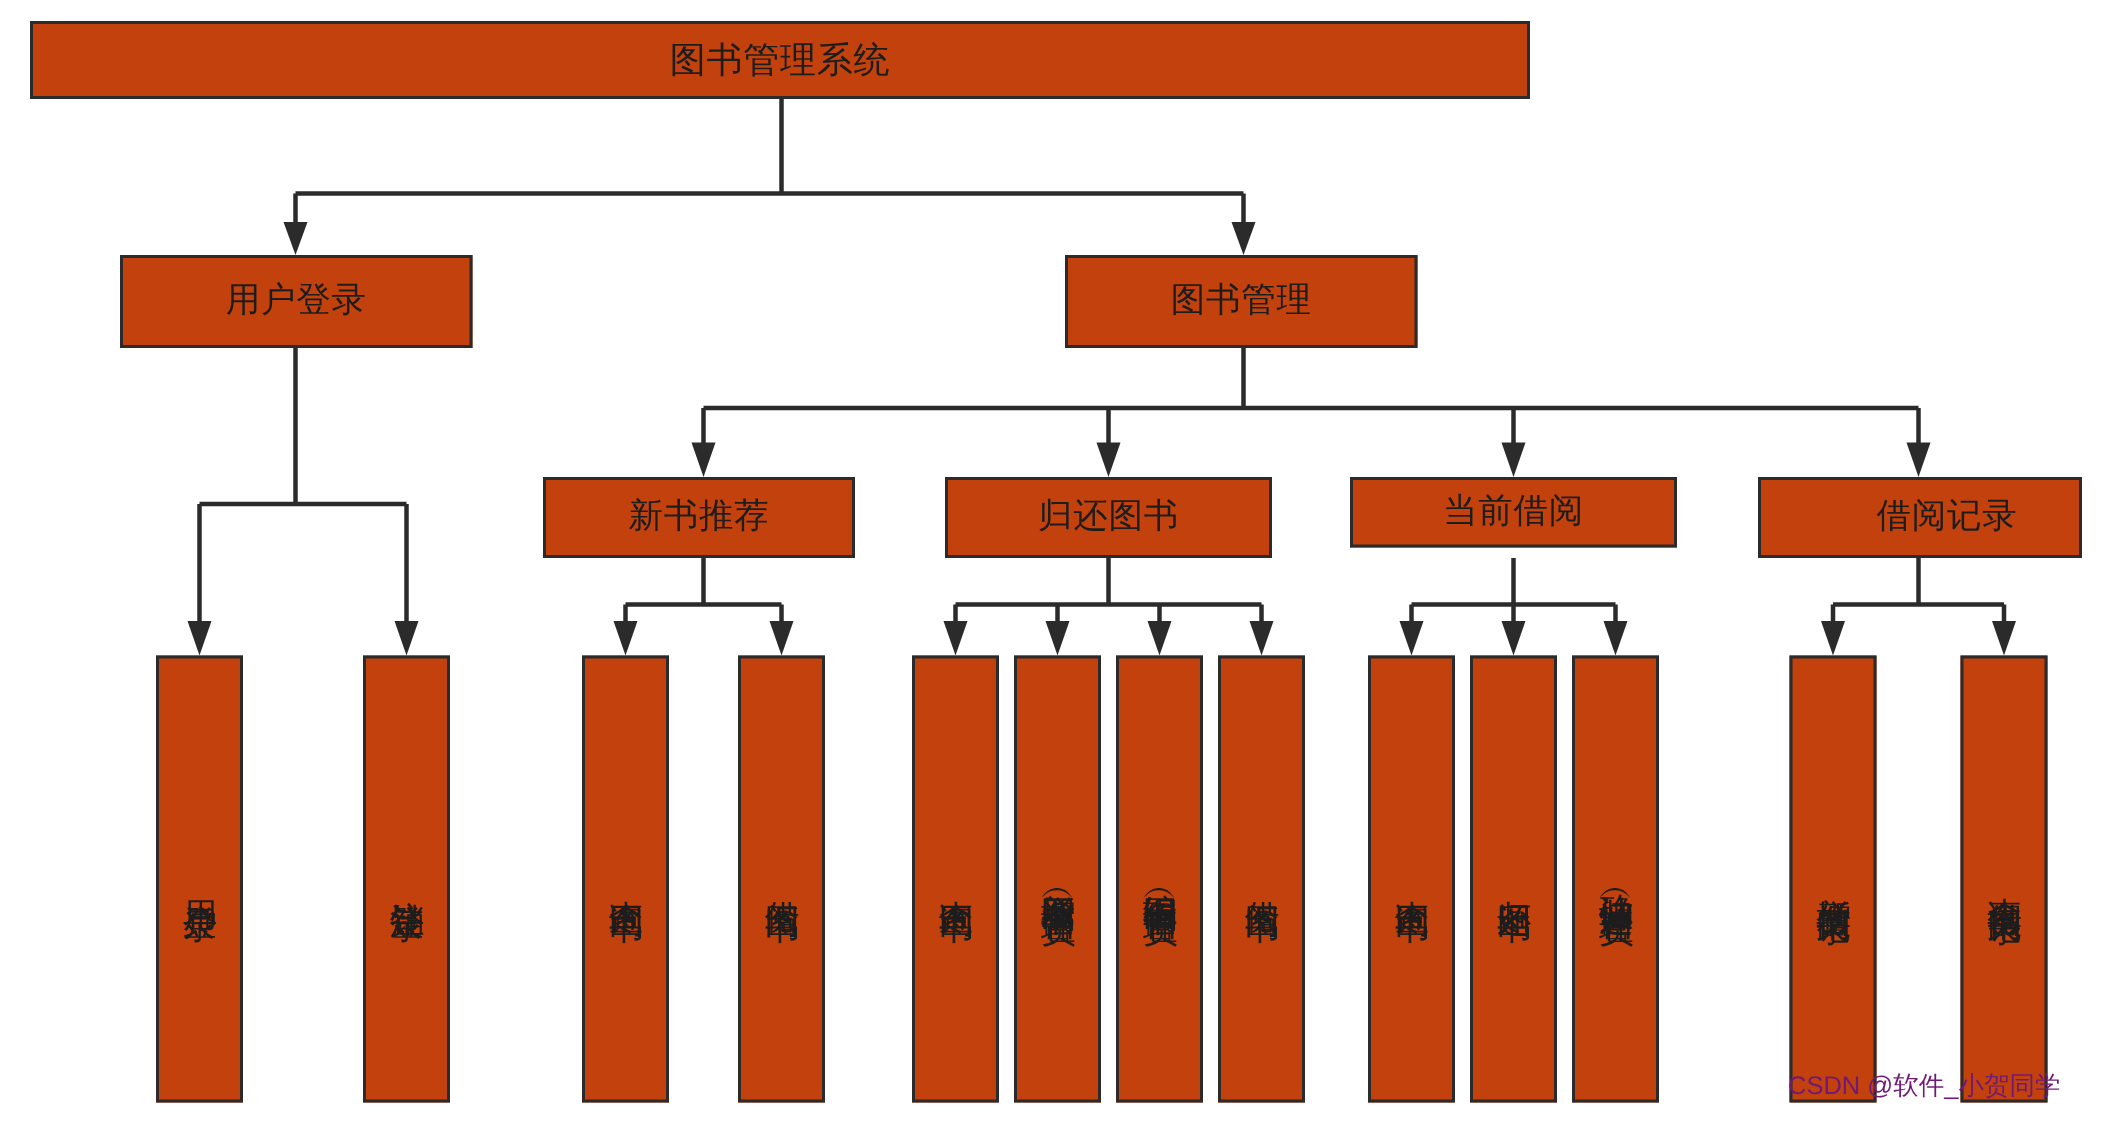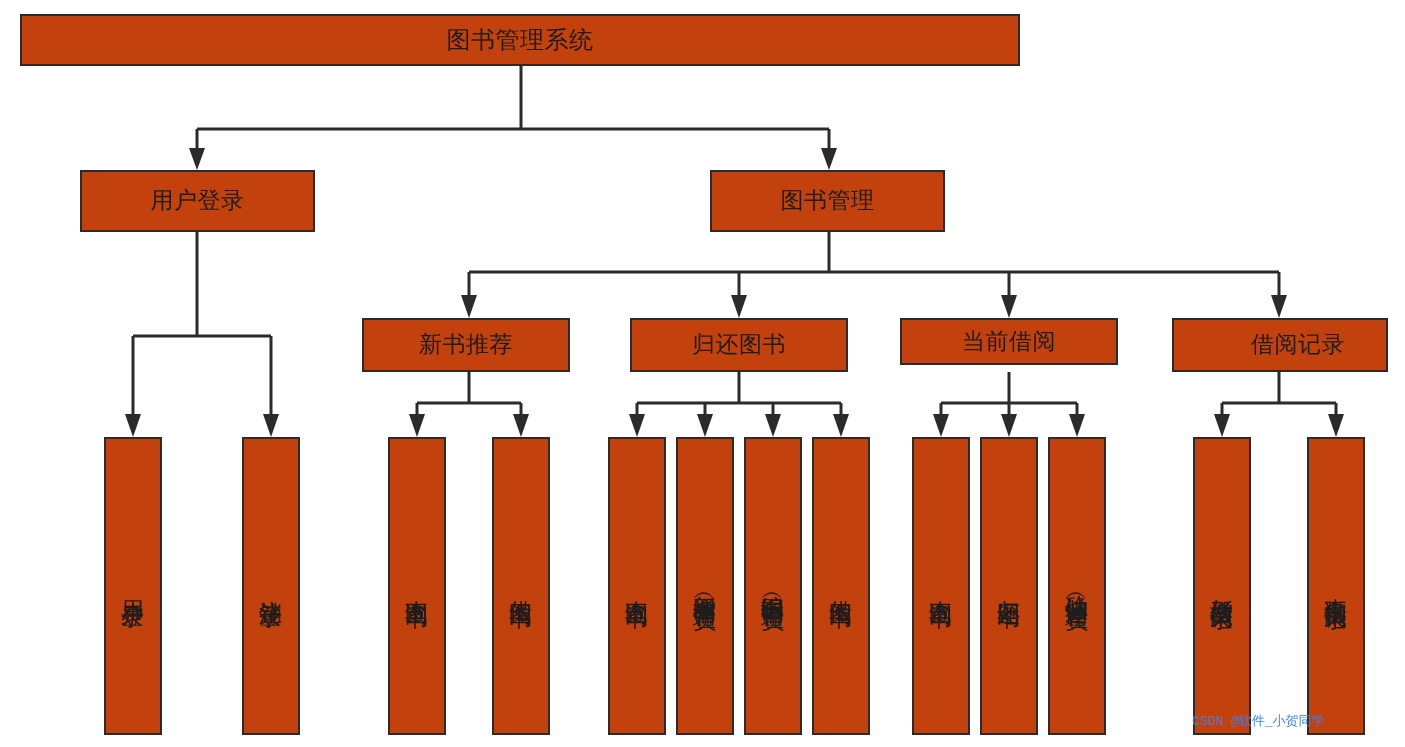--- a/index.html
+++ b/index.html
@@ -51,25 +51,25 @@
     text-orientation: upright;
     display: block;
     white-space: normal;
     max-height: 100%;
   }
   #root-node { font-size: 24px; }
   .watermark {
     position: absolute;
     left: 1192px;
     top: 712px;
-    font-size: 13px;
-    color: #3b82f6;
+    font-size: 17px;
+    color: #701a75;
     z-index: 6;
     white-space: nowrap;
-    font-family: Liberation Mono, monospace;
+    font-family: Liberation Sans, sans-serif;
   }
   svg line, svg path, svg polyline {
     stroke: #2b2b2b;
     stroke-width: 3;
     fill: none;
   }
   svg polygon.arrowhead {
     fill: #2b2b2b;
     stroke: none;
   }

